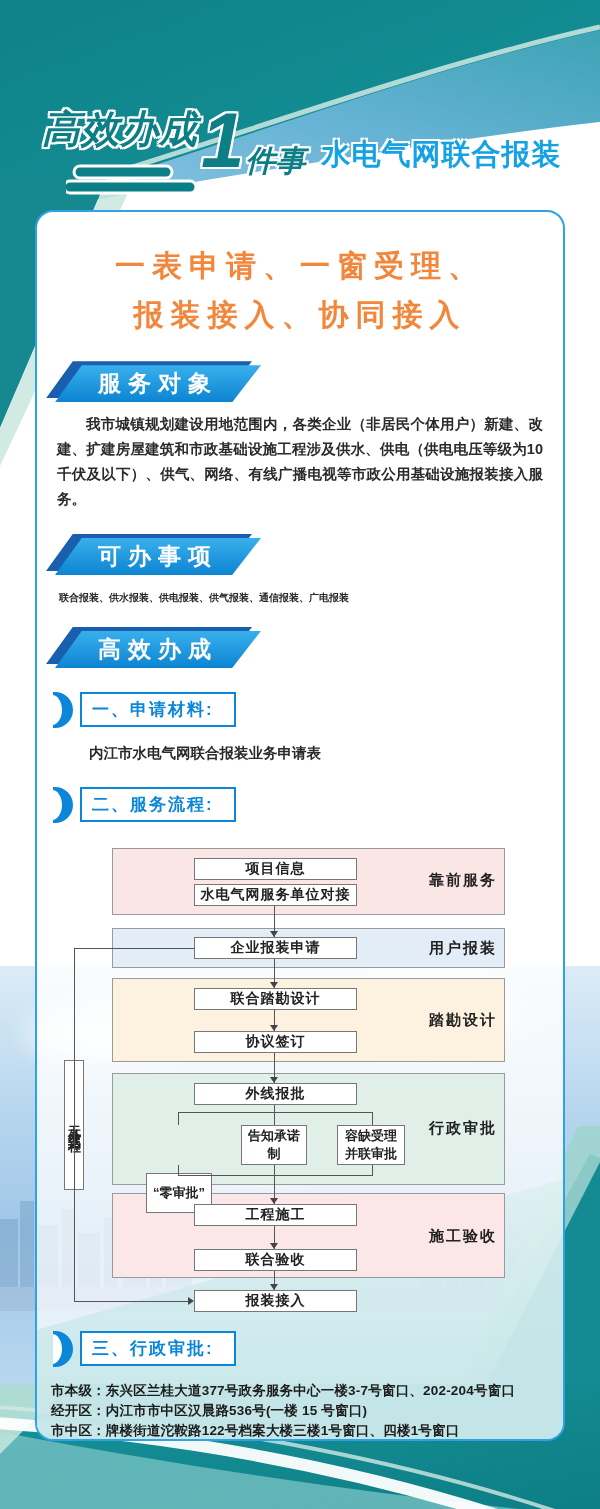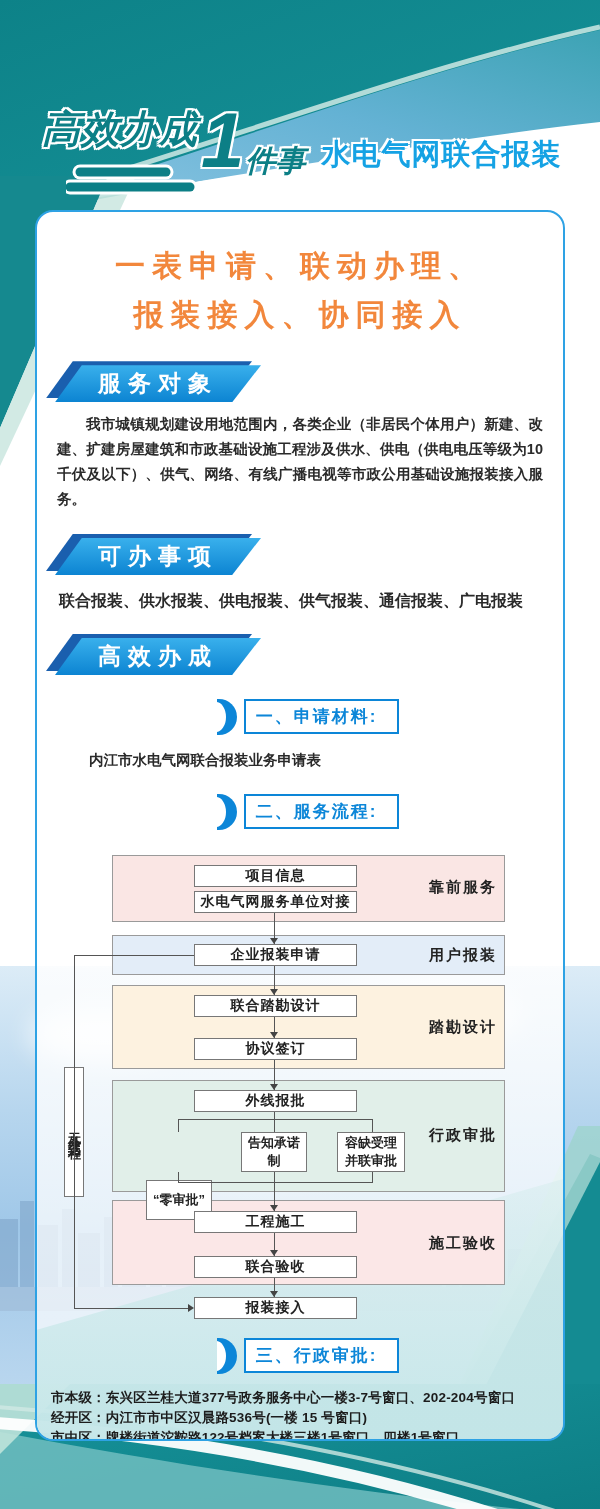--- a/index.html
+++ b/index.html
@@ -38,23 +38,23 @@
 
   .banner{position:relative;width:206px;height:37px;margin:26px 0 0 18px;}
   .banner .back{position:absolute;left:-9px;top:-4px;width:206px;height:37px;background:#1a5fae;
     clip-path:polygon(13% 0,100% 0,86% 100%,0 100%);}
   .banner .front{position:absolute;left:0;top:0;width:206px;height:37px;
     background:linear-gradient(180deg,#39b0ec,#0c84d2);clip-path:polygon(13% 0,100% 0,86% 100%,0 100%);
     color:#fff;font-size:23px;font-weight:bold;letter-spacing:7px;text-align:center;line-height:37px;}
 
   .para{margin:10px 20px 0 20px;font-size:14.5px;line-height:1.72;color:#2a2a2a;font-weight:bold;
     text-indent:2em;text-align:justify;}
-  .inline-line{margin:16px 20px 0 22px;font-size:16px;color:#2a2a2a;font-weight:bold;}
-
-  .sublabel{display:flex;align-items:center;margin:24px 0 0 16px;justify-content:center;}
+  .inline-line{margin:16px 20px 0 22px;font-size:10px;color:#2a2a2a;font-weight:bold;}
+
+  .sublabel{display:flex;align-items:center;margin:24px 0 0 16px;}
   .crescent{position:relative;width:20px;height:36px;background:#0c86d8;border-radius:0 20px 20px 0;margin-right:7px;overflow:hidden;}
   .crescent::before{content:"";position:absolute;left:-11px;top:3px;width:20px;height:30px;background:#fff;border-radius:50%;}
   .sublabel .lab-box{border:2px solid #0c86d8;background:#fff;color:#0c86d8;font-weight:bold;
     font-size:17px;letter-spacing:2px;padding:4px 20px 4px 10px;}
 
   .materials-body{margin:16px 0 0 52px;font-size:14.5px;color:#2a2a2a;font-weight:bold;}
 
   
   .flow{position:relative;height:492px;margin-top:12px;}
   .fgroup{position:absolute;left:75px;width:393px;border:1px solid #9a9a9a;box-sizing:border-box;}
@@ -164,21 +164,21 @@
     <polygon points="0,0 70,0 0,70" fill="#bfe3da" opacity=".9"></polygon>
     <path d="M-20,38 C200,52 420,95 620,175" fill="none" stroke="#ffffff" stroke-width="12" opacity=".95"></path>
     <path d="M-20,22 C200,36 430,78 620,150" fill="none" stroke="#cfe9e4" stroke-width="4" opacity=".8"></path>
   </svg>
 
   <div class="card">
     <div class="card-wash"></div>
     <div class="card-inner">
 
       <div class="hero">
-        <div>一表申请、联动办理、</div>
+        <div>一表申请、一窗受理、</div>
         <div>报装接入、协同接入</div>
       </div>
 
       <div class="banner">
         <div class="back"></div>
         <div class="front">服务对象</div>
       </div>
       <div class="para">我市城镇规划建设用地范围内，各类企业（非居民个体用户）新建、改建、扩建房屋建筑和市政基础设施工程涉及供水、供电（供电电压等级为10千伏及以下）、供气、网络、有线广播电视等市政公用基础设施报装接入服务。</div>
 
       <div class="banner">

